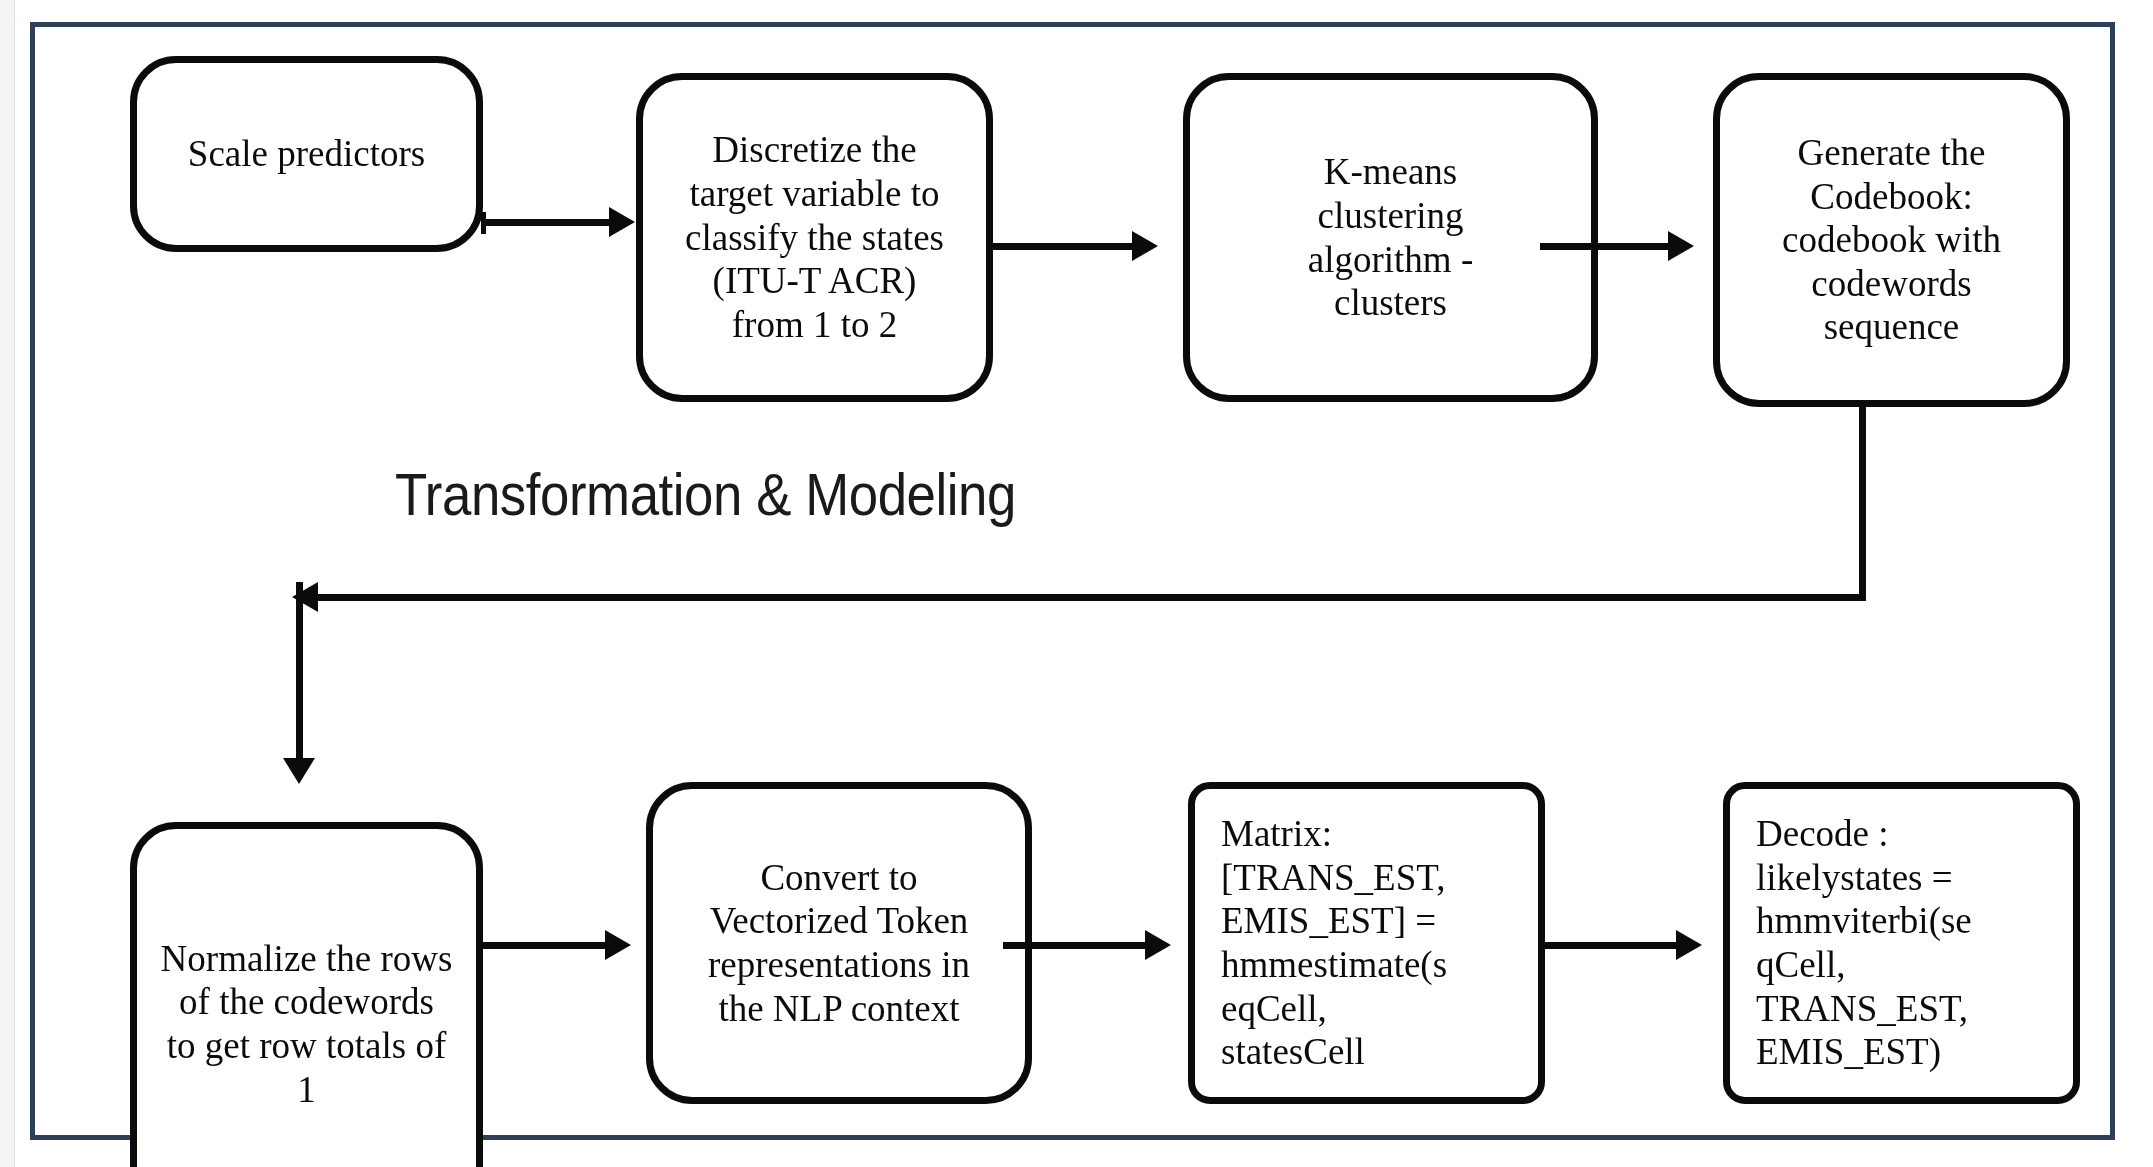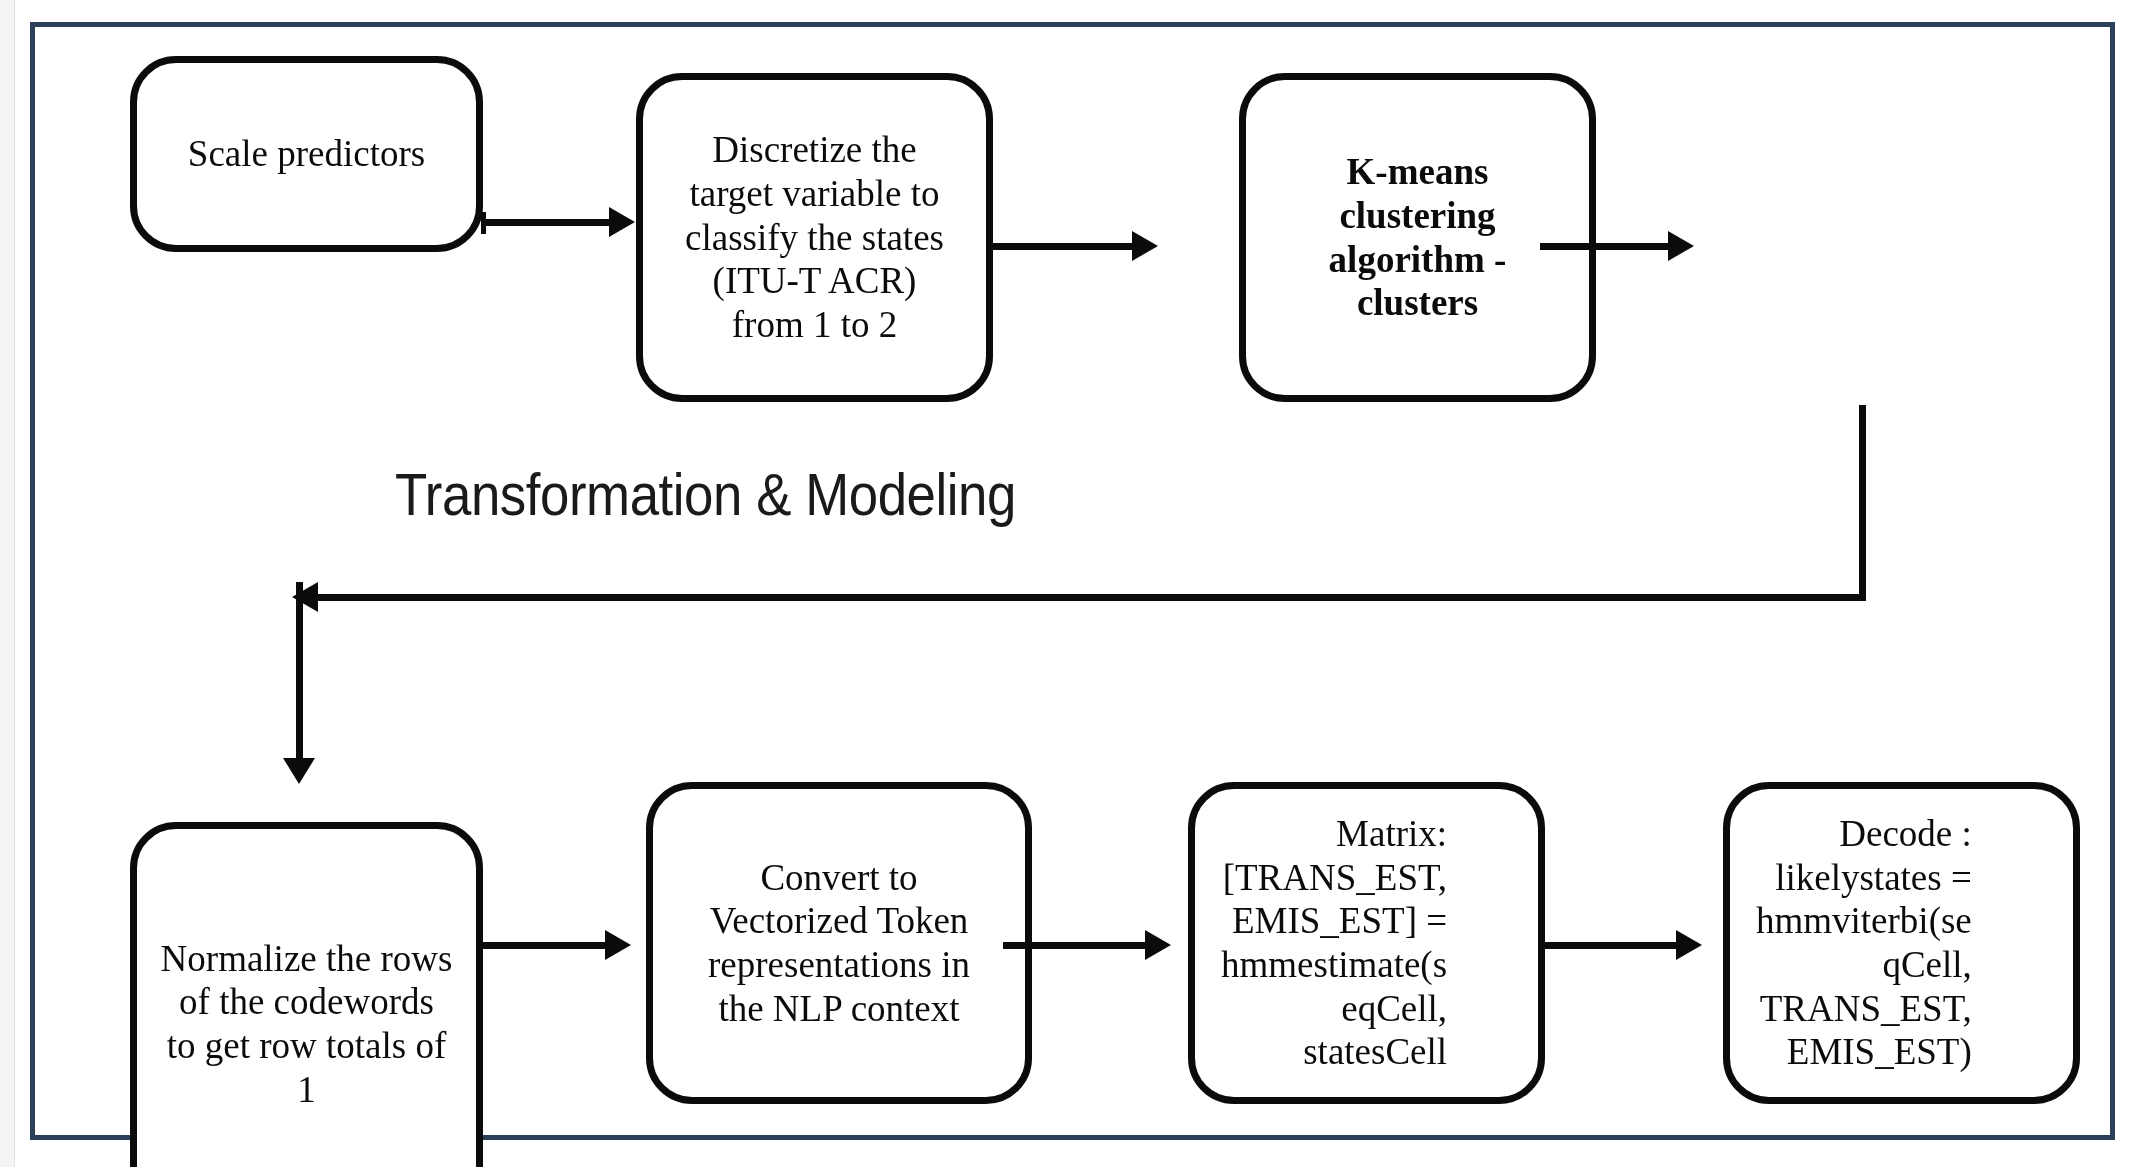--- a/index.html
+++ b/index.html
@@ -49,21 +49,22 @@
     text-align: center;
     font-family: "Liberation Serif", "DejaVu Serif", serif;
   }
   .node .txt {
     display: block;
     white-space: pre-line;
     padding: 0 10px;
   }
   .node.left-text {
     justify-content: flex-start;
-    text-align: right;
+    text-align: left;
+    border-radius: 22px;
   }
   .node.left-text .txt {
     padding-left: 26px;
   }
 
   
   .hline {
     position: absolute;
     background: #0b0b0b;
     height: 7px;
@@ -134,30 +135,37 @@
     <span class="txt">Discretize the
 target variable to
 classify the states
 (ITU-T ACR)
 from 1 to 2</span>
   </div>
 
   <div class="hline" style="left:993px; top:243px; width:139px;"></div>
   <div class="arrow-right" style="left:1132px; top:231px;"></div>
 
-  <div class="node" style="left:1239px; top:73px; width:357px; height:329px; font-size:37px;font-weight:bold;">
+  <div class="node" style="left:1183px; top:73px; width:415px; height:329px; font-size:37px;">
     <span class="txt">K-means
 clustering
 algorithm -
 clusters</span>
   </div>
 
   <div class="hline" style="left:1540px; top:243px; width:128px;"></div>
   <div class="arrow-right" style="left:1668px; top:231px;"></div>
 
+  <div class="node" style="left:1713px; top:73px; width:357px; height:334px; font-size:37px;">
+    <span class="txt">Generate the
+Codebook:
+codebook with
+codewords
+sequence</span>
+  </div>
 
   <div class="section-label" style="left:395px; top:460px;">Transformation &amp; Modeling</div>
 
   <div class="vline" style="left:1859px; top:405px; height:196px;"></div>
   <div class="hline" style="left:318px; top:594px; width:1548px;"></div>
   <div class="arrow-left" style="left:292px; top:582px;"></div>
   <div class="vline" style="left:296px; top:582px; height:180px;"></div>
   <div class="arrow-down" style="left:283px; top:758px;"></div>
 
   <div class="node" style="left:130px; top:822px; width:353px; height:404px; font-size:37px;">

